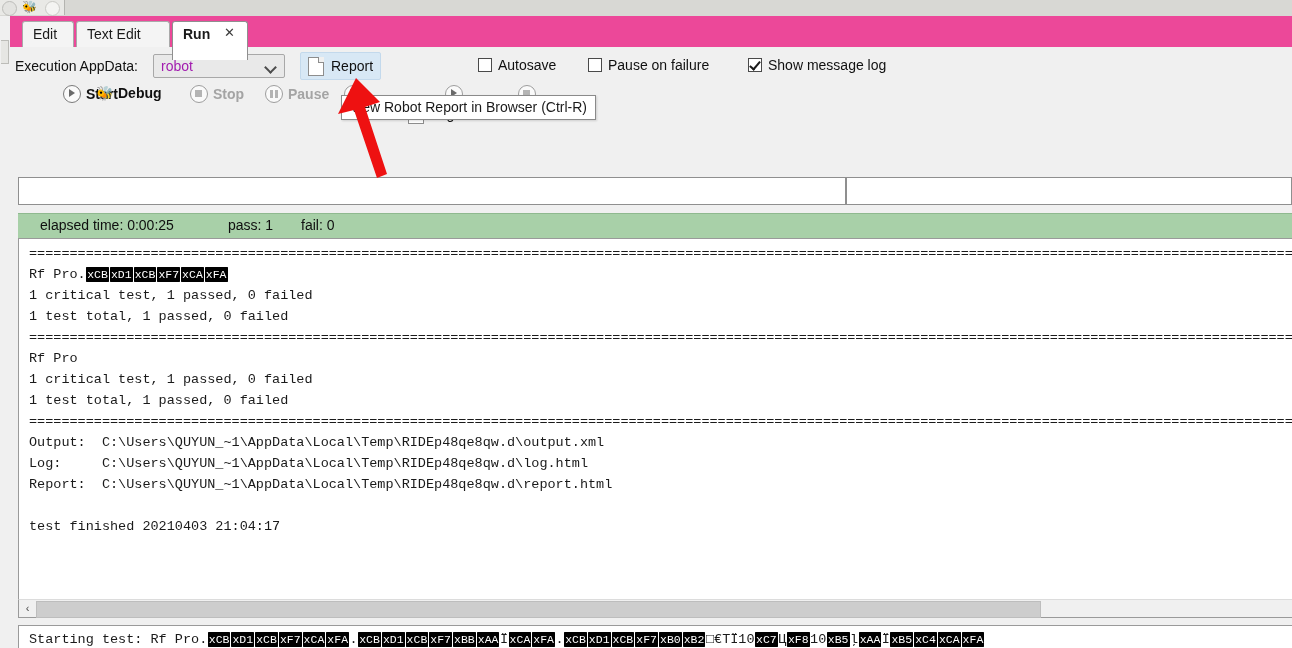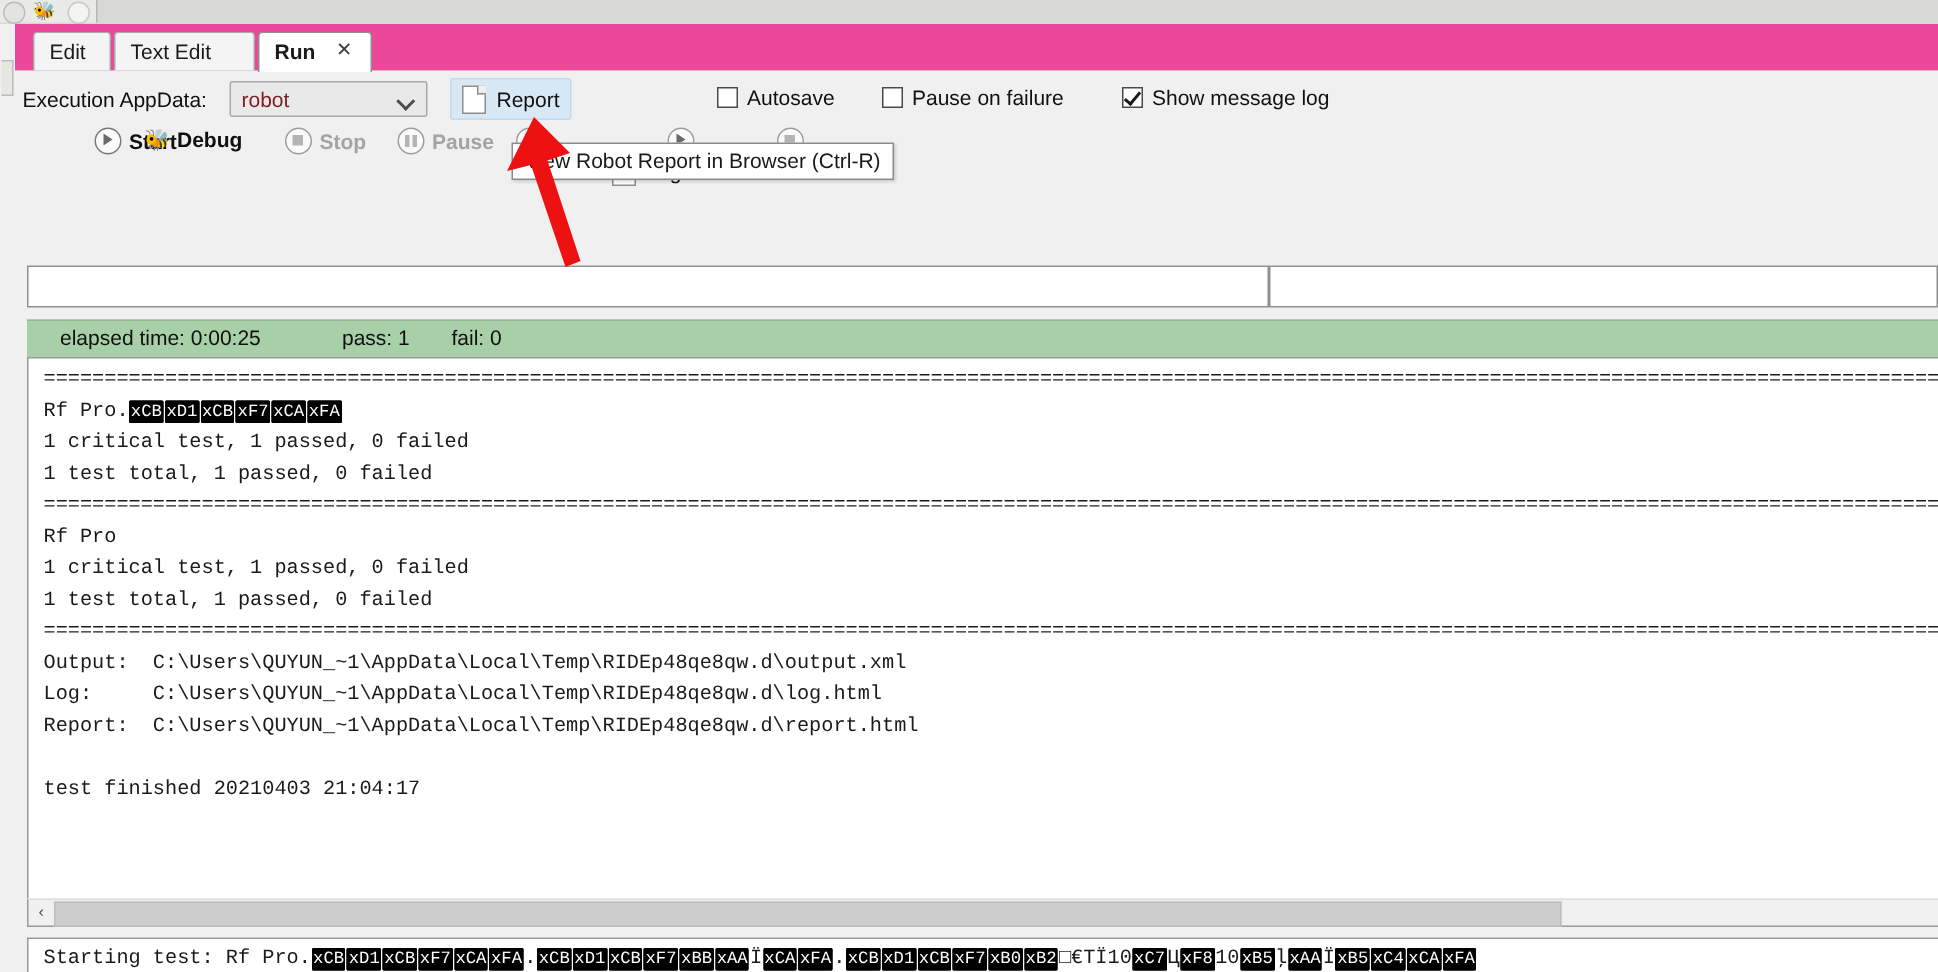--- a/index.html
+++ b/index.html
@@ -94,21 +94,21 @@
     line-height: 24px;
     padding: 0 10px;
     white-space: nowrap;
     cursor: default;
   }
   .tab.active {
     background: #ffffff;
     border-color: #8f8f8f;
     font-weight: bold;
     z-index: 3;
-    height: 27px;
+    height: 39px;
   }
   .tab-close {
     position: absolute;
     top: 11px;
     width: 13px; height: 13px;
     font-size: 13px;
     line-height: 12px;
     text-align: center;
     color: #3b3b3b;
     cursor: pointer;
@@ -143,21 +143,21 @@
     width: 132px; height: 24px;
     box-sizing: border-box;
     background: #e9e9e9;
     border: 1px solid #a8a8a8;
     border-radius: 2px;
   }
   .combo-val {
     position: absolute;
     left: 7px; top: 3px;
     font-size: 14px;
-    color: #7f1d1d;
+    color: #a21caf;
   }
   .combo-arrow {
     position: absolute;
     right: 8px; top: 7px;
     width: 10px; height: 10px;
   }
   .combo-arrow::before {
     content: "";
     position: absolute;
     left: 0; top: 1px;

